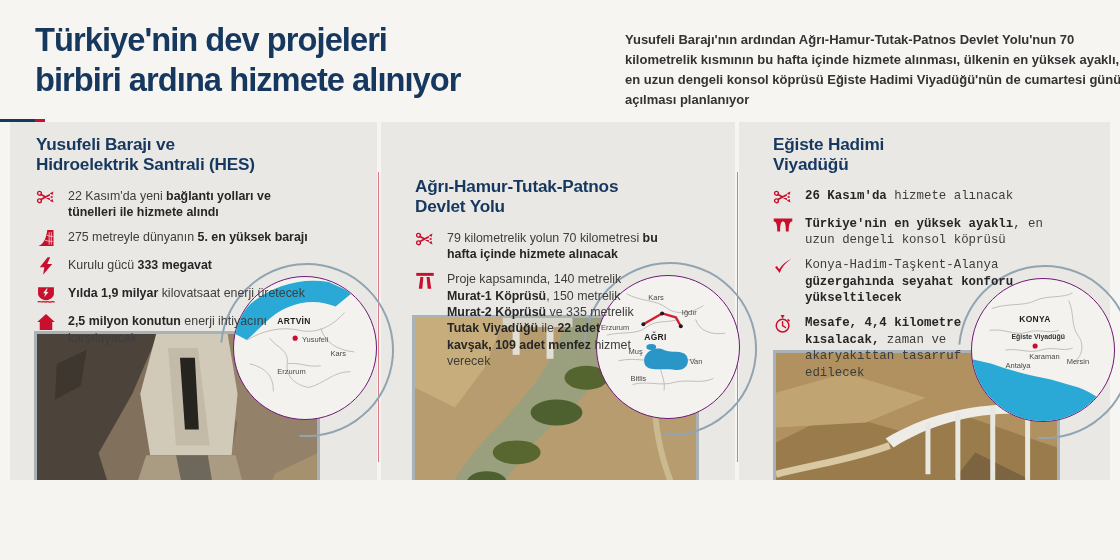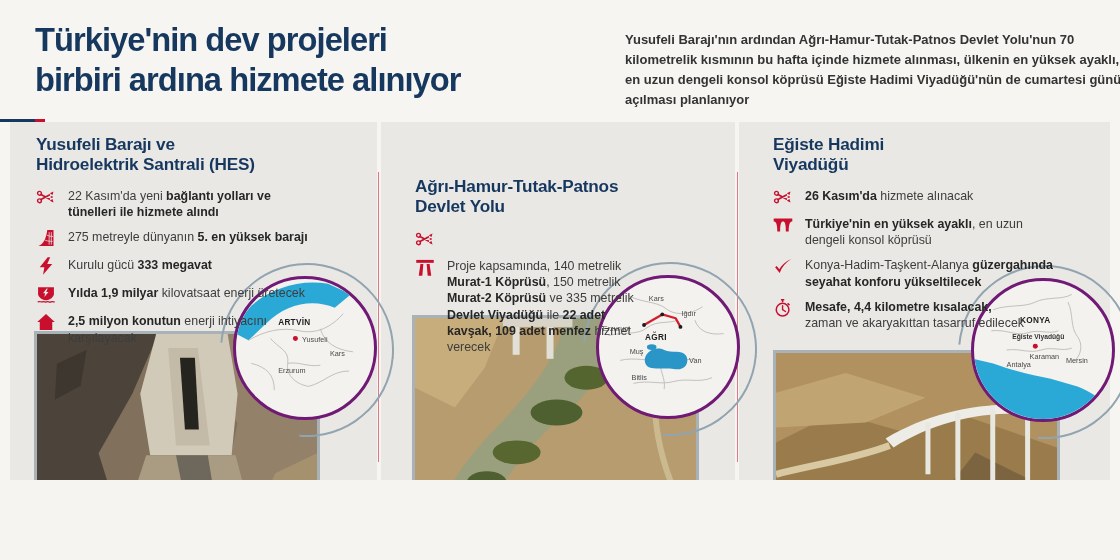--- a/index.html
+++ b/index.html
@@ -33,39 +33,39 @@
   .bullets{display:flex;flex-direction:column;gap:9px;margin-top:13px;}
   .bullet{display:flex;gap:10px;align-items:flex-start;}
   .bicon{flex:0 0 22px;color:#c8102e;margin-top:-1px;}
   .bicon svg{width:20px;height:20px;display:block;}
   .btext{font-size:12.4px;line-height:1.32;color:#3d3d3d;}
   .btext b{color:#262626;}
   .col[data-col="0"] .bullet:nth-child(1) .btext{max-width:232px;}
   .col[data-col="0"] .bullet:nth-child(5) .btext{max-width:242px;}
   .col[data-col="1"] .bullet:nth-child(1) .btext{max-width:240px;}
   .col[data-col="1"] .bullet:nth-child(2) .btext{max-width:198px;}
-  .col[data-col="2"] .btext{max-width:268px;}
+  .col[data-col="2"] .btext{max-width:268px;font-family:Liberation Mono, monospace;}
   .col[data-col="2"] .bullet:nth-child(2) .btext{max-width:274px;}
   .col[data-col="2"] .bullet:nth-child(4) .btext{max-width:220px;}
 
   
   .photo{position:absolute;border:3px solid #a9b2b6;box-sizing:border-box;z-index:2;background:#8b7a63;}
   .photo svg{display:block;width:100%;height:100%;}
   .photo.ph1{left:34px;top:331px;width:286px;height:188px;}
   .photo.ph2{left:412px;top:315px;width:287px;height:204px;}
   .photo.ph3{left:773px;top:350px;width:287px;height:169px;}
 
   
   .map-ring{position:absolute;width:170px;height:170px;border-radius:50%;border:2.4px solid #91a4b0;
             border-left-color:transparent;transform:rotate(-40deg);z-index:3;}
   .ring1{left:220px;top:263px;}
   .ring2{left:583px;top:262px;}
   .ring3{left:958px;top:265px;}
   .map-circle{position:absolute;width:144px;height:144px;border-radius:50%;overflow:hidden;background:#f3f2ef;
-              border:3px solid #701a75;z-index:4;box-sizing:border-box;}
+              border:1px solid #701a75;z-index:4;box-sizing:border-box;}
   .map1{left:233px;top:276px;}
   .map2{left:596px;top:275px;}
   .map3{left:971px;top:278px;}
   .map-circle svg{display:block;width:100%;height:100%;}
   .ml{font-size:7.6px;fill:#4a4a4a;font-family:"Liberation Sans",sans-serif;}
   .mlb{font-size:8.6px;font-weight:bold;fill:#1d1d1d;letter-spacing:.3px;}
   .mls{font-size:7px;font-weight:bold;fill:#333;}
 
   
   .footer-rule{position:absolute;left:103px;top:528px;width:966px;height:1px;background:#9d9d9a;}
@@ -267,30 +267,31 @@
           <span class="bicon">
             <svg viewBox="0 0 24 24" fill="none">
               <circle cx="4.2" cy="7.5" r="2.3" stroke="currentColor" stroke-width="1.7"></circle>
               <circle cx="4.2" cy="16.5" r="2.3" stroke="currentColor" stroke-width="1.7"></circle>
               <path d="M6 9 L16 14.5 M6 15 L16 9.5" stroke="currentColor" stroke-width="2" stroke-linecap="round"></path>
               <path d="M16.5 7.5 L21 5.5 L19.8 9.5 Z" fill="currentColor"></path>
               <path d="M16.5 16.5 L21 18.5 L19.8 14.5 Z" fill="currentColor"></path>
               <path d="M17.6 11 h2.4 v2 h-2.4 z" fill="currentColor"></path>
             </svg>
           </span>
+          <span class="btext"><span>79 kilometrelik yolun 70 kilometresi </span><b>bu hafta içinde hizmete alınacak</b></span>
         </div>
         <div class="bullet">
           <span class="bicon">
             <svg viewBox="0 0 24 24">
               <path d="M1.5 3.5 H22.5 V7 H1.5 Z" fill="currentColor"></path>
               <path d="M6.5 8.5 H10 L8.8 22.5 H4.5 Z" fill="currentColor"></path>
               <path d="M17.5 8.5 H14 L15.2 22.5 H19.5 Z" fill="currentColor"></path>
             </svg>
           </span>
-          <span class="btext"><span>Proje kapsamında, 140 metrelik </span><b>Murat-1 Köprüsü</b><span>, 150 metrelik </span><b>Murat-2 Köprüsü</b><span> ve 335 metrelik </span><b>Devlet Viyadüğü</b><span> ile </span><b>22 adet kavşak, 109 adet menfez</b><span> hizmet verecek</span></span>
+          <span class="btext"><span>Proje kapsamında, 140 metrelik </span><b>Murat-1 Köprüsü</b><span>, 150 metrelik </span><b>Murat-2 Köprüsü</b><span> ve 335 metrelik </span><b>Tutak Viyadüğü</b><span> ile </span><b>22 adet kavşak, 109 adet menfez</b><span> hizmet verecek</span></span>
         </div>
       </div>
   </div>
   <div class="col" data-col="2">
     <h2><span>Eğiste Hadimi</span><br><span>Viyadüğü</span></h2>
     <div class="bullets">
         <div class="bullet">
           <span class="bicon">
             <svg viewBox="0 0 24 24" fill="none">
               <circle cx="4.2" cy="7.5" r="2.3" stroke="currentColor" stroke-width="1.7"></circle>

